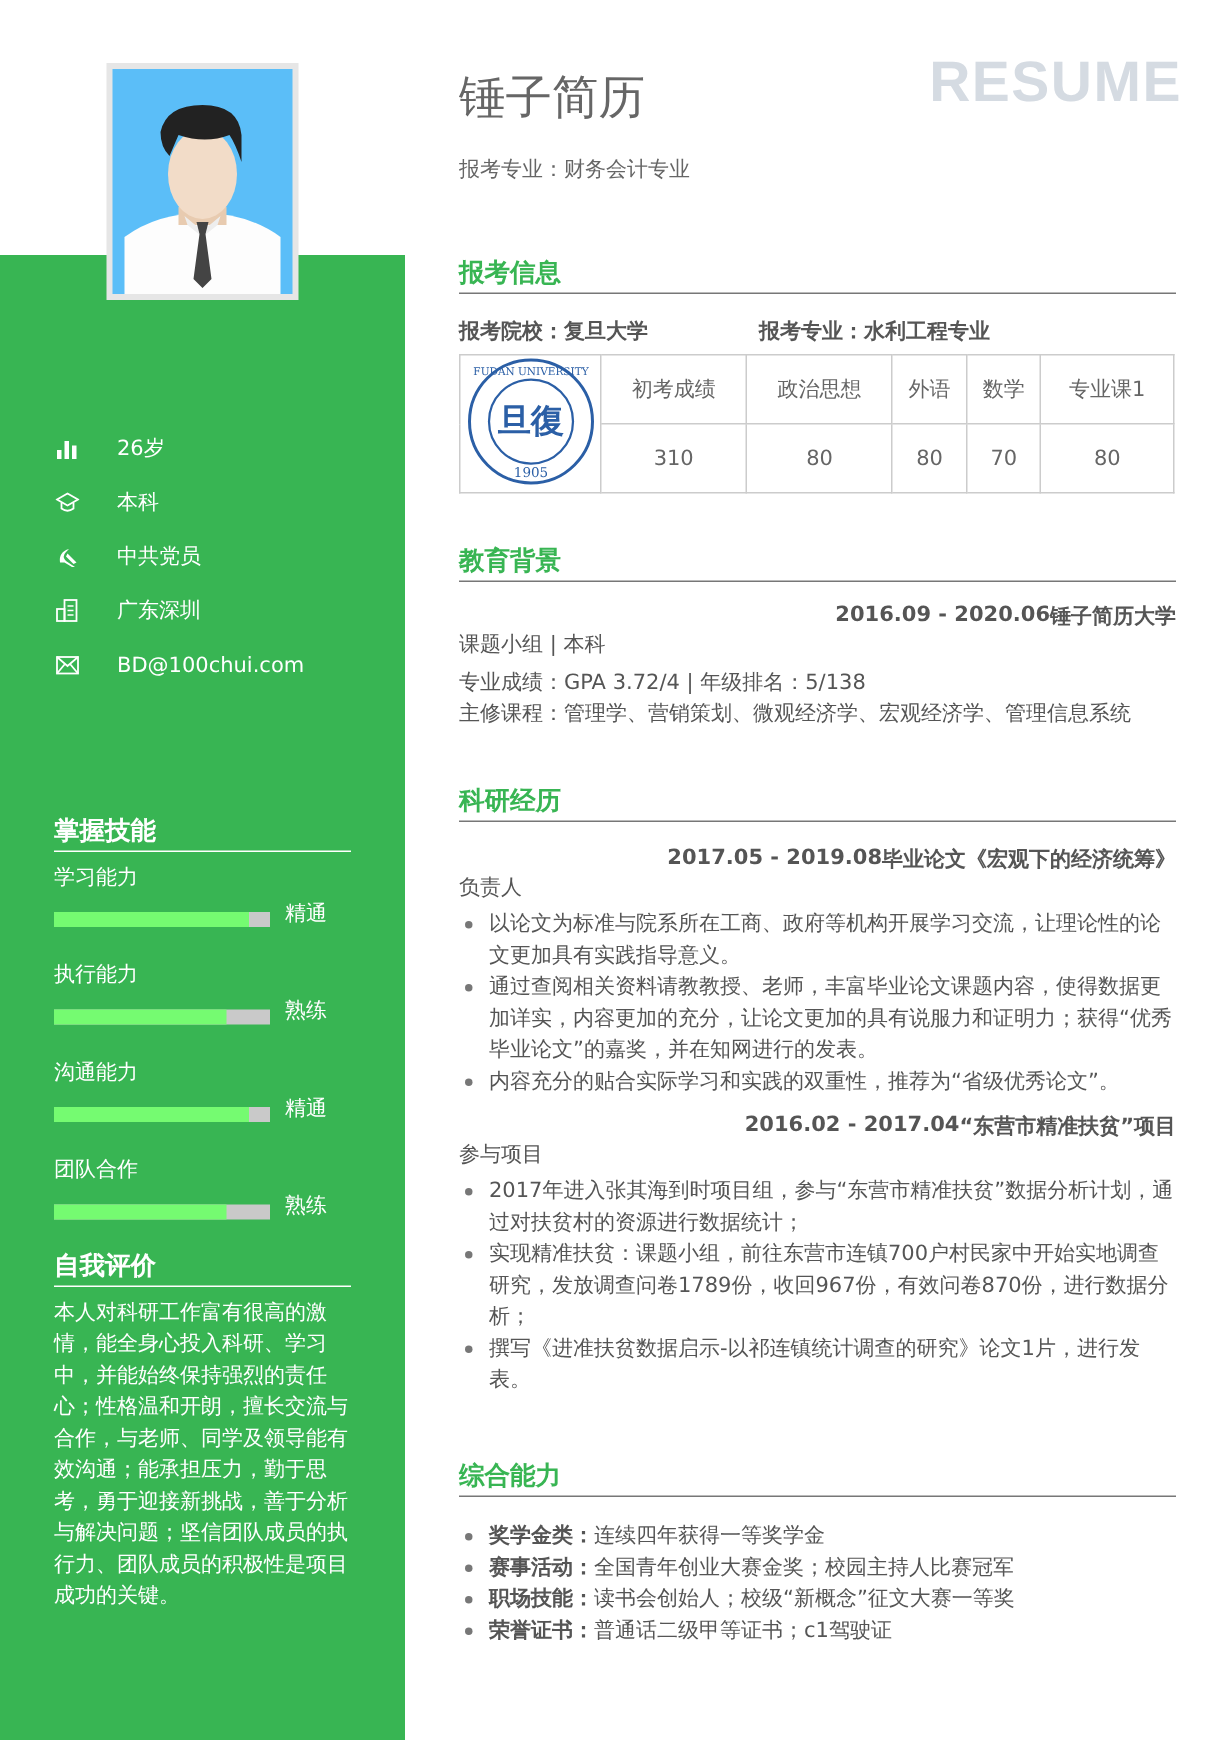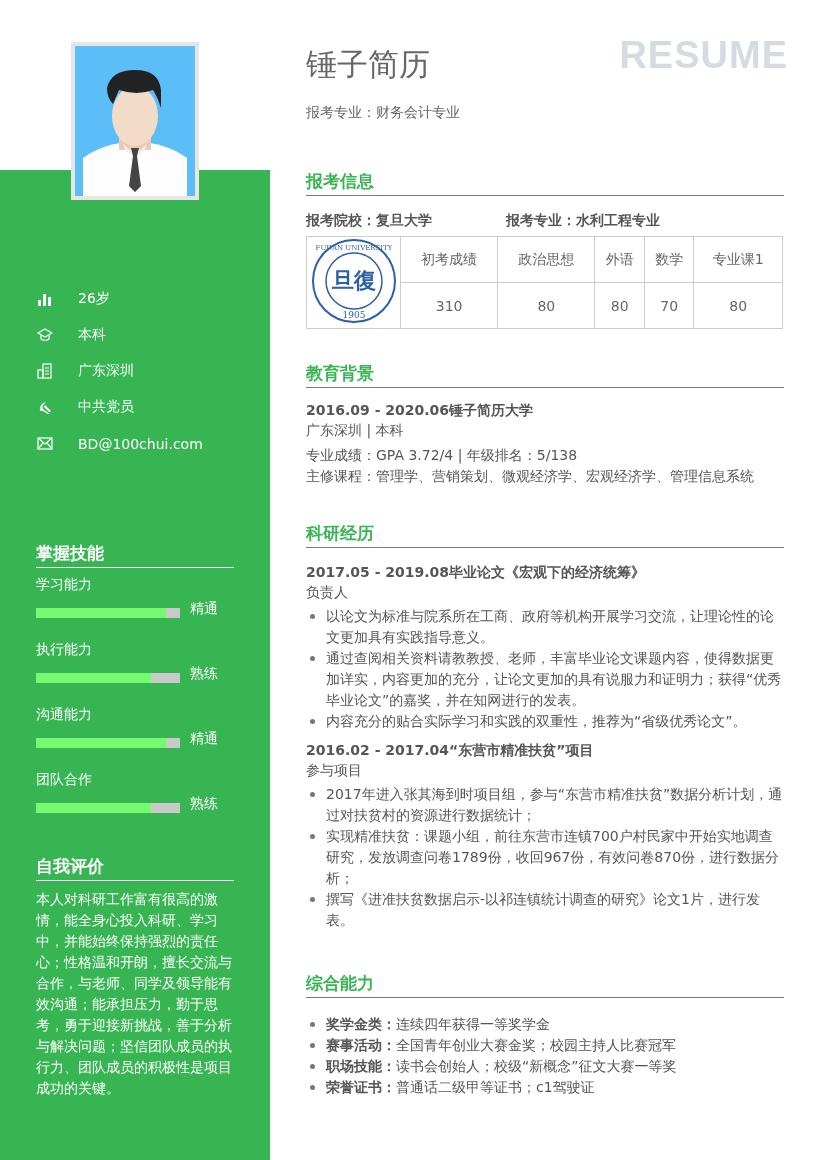--- a/index.html
+++ b/index.html
@@ -18,21 +18,21 @@
   .bar { width: 144px; height: 10px; background: #c9c9c9; position: relative; }
   .bar-fill { position: absolute; left: 0; top: 0; height: 10px; background: #75fb71; }
   .skill-level { font-size: 14px; margin-left: 10px; }
   .self-text { font-size: 14px; line-height: 21px; margin-top: 8px; }
 
   .main { position: absolute; left: 306px; width: 478px; }
   .name { position: absolute; left: 306px; top: 44px; font-size: 31px; color: #666; }
   .resume-mark { position: absolute; right: 32px; top: 34px; font-size: 38px; font-weight: bold; color: #d5dbe2; letter-spacing: 1px; font-family: "Liberation Sans", sans-serif; }
   .apply-major { position: absolute; left: 306px; top: 104px; font-size: 14px; color: #666; }
   .sec-title { font-size: 17px; font-weight: bold; color: #38b553; border-bottom: 1px solid #777; padding-bottom: 2px; }
-  .row-flex { display: flex; justify-content: flex-start; font-weight: bold; color: #555; font-size: 14px; }
+  .row-flex { display: flex; justify-content: flex-end; font-weight: bold; color: #555; font-size: 14px; }
   .text { font-size: 14px; line-height: 21px; color: #555; }
   ul.bul { list-style: none; }
   ul.bul li { position: relative; padding-left: 20px; font-size: 14px; line-height: 21px; color: #555; }
   ul.bul li::before { content: ""; position: absolute; left: 4px; top: 8px; width: 5px; height: 5px; border-radius: 50%; background: #777; }
   table.score { border-collapse: collapse; width: 477px; margin-top: 6px; }
   table.score td { border: 1px solid #ccc; text-align: center; font-size: 14px; color: #666; height: 46px; }
 </style>
 </head>
 <body>
 
@@ -68,40 +68,40 @@
           <svg width="16" height="14">
             <path d="M1 5 L8 1 L15 5 L8 9 Z" fill="none" stroke="#fff" stroke-width="1.2"></path>
             <path d="M4 7 L4 11 Q8 14 12 11 L12 7" fill="none" stroke="#fff" stroke-width="1.2"></path>
           </svg>
         </span>
       <span>本科</span>
     </div>
     <div class="info-row">
       <span class="ic">
           <svg width="16" height="16">
+            <path d="M3 12 Q2 5 9 3 L7 5 Q4 8 7 11 L13 15 L11 15 L6 12 Z" fill="#fff"></path>
+            <path d="M8 6 L14 12 L12 13 L7 8 Z" fill="#fff"></path>
+          </svg>
+        </span>
+      <span>中共党员</span>
+    </div>
+    <div class="info-row">
+      <span class="ic">
+          <svg width="16" height="16">
             <rect x="6" y="1" width="8" height="14" fill="none" stroke="#fff" stroke-width="1.2"></rect>
             <rect x="1" y="7" width="5" height="8" fill="none" stroke="#fff" stroke-width="1.2"></rect>
             <line x1="8" y1="5" x2="12" y2="5" stroke="#fff"></line>
             <line x1="8" y1="8" x2="12" y2="8" stroke="#fff"></line>
             <line x1="8" y1="11" x2="12" y2="11" stroke="#fff"></line>
           </svg>
         </span>
       <span>广东深圳</span>
     </div>
     <div class="info-row">
       <span class="ic">
-          <svg width="16" height="16">
-            <path d="M3 12 Q2 5 9 3 L7 5 Q4 8 7 11 L13 15 L11 15 L6 12 Z" fill="#fff"></path>
-            <path d="M8 6 L14 12 L12 13 L7 8 Z" fill="#fff"></path>
-          </svg>
-        </span>
-      <span>中共党员</span>
-    </div>
-    <div class="info-row">
-      <span class="ic">
           <svg width="16" height="13">
             <rect x="1" y="1" width="14" height="11" fill="none" stroke="#fff" stroke-width="1.2"></rect>
             <path d="M1 1 L8 7 L15 1 M1 12 L6 6 M15 12 L10 6" fill="none" stroke="#fff" stroke-width="1.2"></path>
           </svg>
         </span>
       <span>BD@100chui.com</span>
     </div>
   </div>
 </div>
 
@@ -138,21 +138,21 @@
     <div class="skill-name">团队合作</div>
     <div class="skill-bar-row">
         <div class="bar">
           <div class="bar-fill" style="width:80%"></div>
         </div>
         <span class="skill-level">熟练</span>
       </div>
   </div>
 </div>
 
-<div class="side-section" style="top:855px;">
+<div class="side-section" style="top:832px;font-family:Liberation Mono, monospace;">
   <div class="side-title">自我评价</div>
   <div class="self-text">本人对科研工作富有很高的激情，能全身心投入科研、学习中，并能始终保持强烈的责任心；性格温和开朗，擅长交流与合作，与老师、同学及领导能有效沟通；能承担压力，勤于思考，勇于迎接新挑战，善于分析与解决问题；坚信团队成员的执行力、团队成员的积极性是项目成功的关键。</div>
 </div>
 
 <div class="name">锤子简历</div>
 <div class="resume-mark">RESUME</div>
 <div class="apply-major">报考专业：财务会计专业</div>
 
 <div class="main" style="top:170px;">
   <div class="sec-title">报考信息</div>
@@ -188,21 +188,21 @@
   </tbody>
     </table>
 </div>
 
 <div class="main" style="top:362px;">
   <div class="sec-title">教育背景</div>
   <div class="row-flex" style="margin-top:14px;">
     <span>2016.09 - 2020.06</span>
     <span>锤子简历大学</span>
   </div>
-  <div class="text">广东深圳 | 本科</div>
+  <div class="text">课题小组 | 本科</div>
   <div class="text" style="margin-top:4px;">专业成绩：GPA 3.72/4 | 年级排名：5/138</div>
   <div class="text">主修课程：管理学、营销策划、微观经济学、宏观经济学、管理信息系统</div>
 </div>
 
 <div class="main" style="top:522px;">
   <div class="sec-title">科研经历</div>
   <div class="row-flex" style="margin-top:16px;">
     <span>2017.05 - 2019.08</span>
     <span>毕业论文《宏观下的经济统筹》</span>
   </div>

